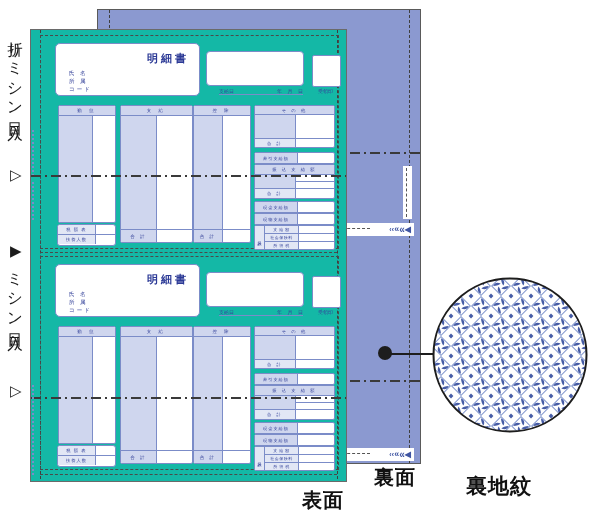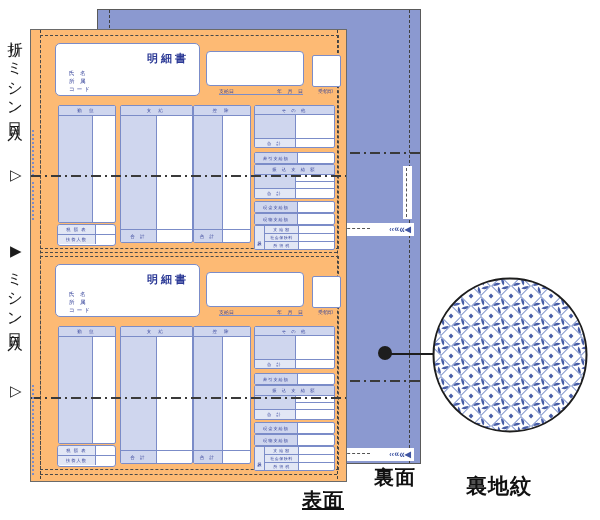--- a/index.html
+++ b/index.html
@@ -2,21 +2,21 @@
 <html><head>
 <meta charset="utf-8">
 <style>
   html,body{margin:0;padding:0;background:#ffffff;}
   #stage{position:relative;width:600px;height:520px;background:#ffffff;overflow:hidden;
          font-family:"Liberation Sans", sans-serif;}
   
   #back-sheet{position:absolute;left:97px;top:9px;width:322px;height:453px;
               background:#8b99d0;border:1px solid #5a5a5a;}
   #front-sheet{position:absolute;left:30px;top:29px;width:315px;height:451px;
-               background:#fdba74;border:1px solid #6a6a6a;}
+               background:#14b8a6;border:1px solid #6a6a6a;}
   
   .hdash{position:absolute;height:0;border-top:1.5px dashed #4a4a4a;}
   .vdash{position:absolute;width:0;border-left:1.5px dashed #3f3f3f;}
   .dashdot{position:absolute;height:2px;
      background:repeating-linear-gradient(90deg,#3a3a3a 0 10px,transparent 10px 14px,#3a3a3a 14px 16px,transparent 16px 20px);}
   .microtext{position:absolute;width:2px;
      background:repeating-linear-gradient(180deg,#7b8cc8 0 2px,transparent 2px 4px);}
   
   .band{position:absolute;left:140px;width:176px;height:13px;background:#ffffff;}
   .band .tline{position:absolute;left:5px;right:44px;top:5px;border-top:1.5px dashed #555;}
@@ -360,21 +360,21 @@
     <div class="microtext" style="left:1px;top:152px;height:40px;"></div>
     <div class="microtext" style="left:1px;top:355px;height:90px;"></div>
   </div>
 
   <div class="vlabel" style="left:4px;top:30px;height:140px;">折りミシン目入り</div>
   <div class="marker" style="left:10px;top:167px;">▷</div>
   <div class="marker" style="left:10px;top:243px;">▶</div>
   <div class="vlabel" style="left:4px;top:262px;height:122px;">ミシン目入り</div>
   <div class="marker" style="left:10px;top:383px;">▷</div>
 
-  <div class="biglabel" style="left:302px;top:487px;text-decoration:underline;">表面</div>
+  <div class="biglabel" style="left:302px;top:487px;">表面</div>
   <div class="biglabel" style="left:374px;top:464px;">裏面</div>
   <div class="biglabel" style="left:466px;top:472px;font-size:21px;text-align:right;">裏地紋</div>
 
   <div id="connector-dot"></div>
   <div id="connector-line"></div>
   <div id="magnifier">
     <svg width="158" height="158" viewBox="0 0 158 158">
       <defs>
         <pattern id="jimon" width="20" height="20" patternUnits="userSpaceOnUse">
           <rect width="20" height="20" fill="#ffffff"></rect>

